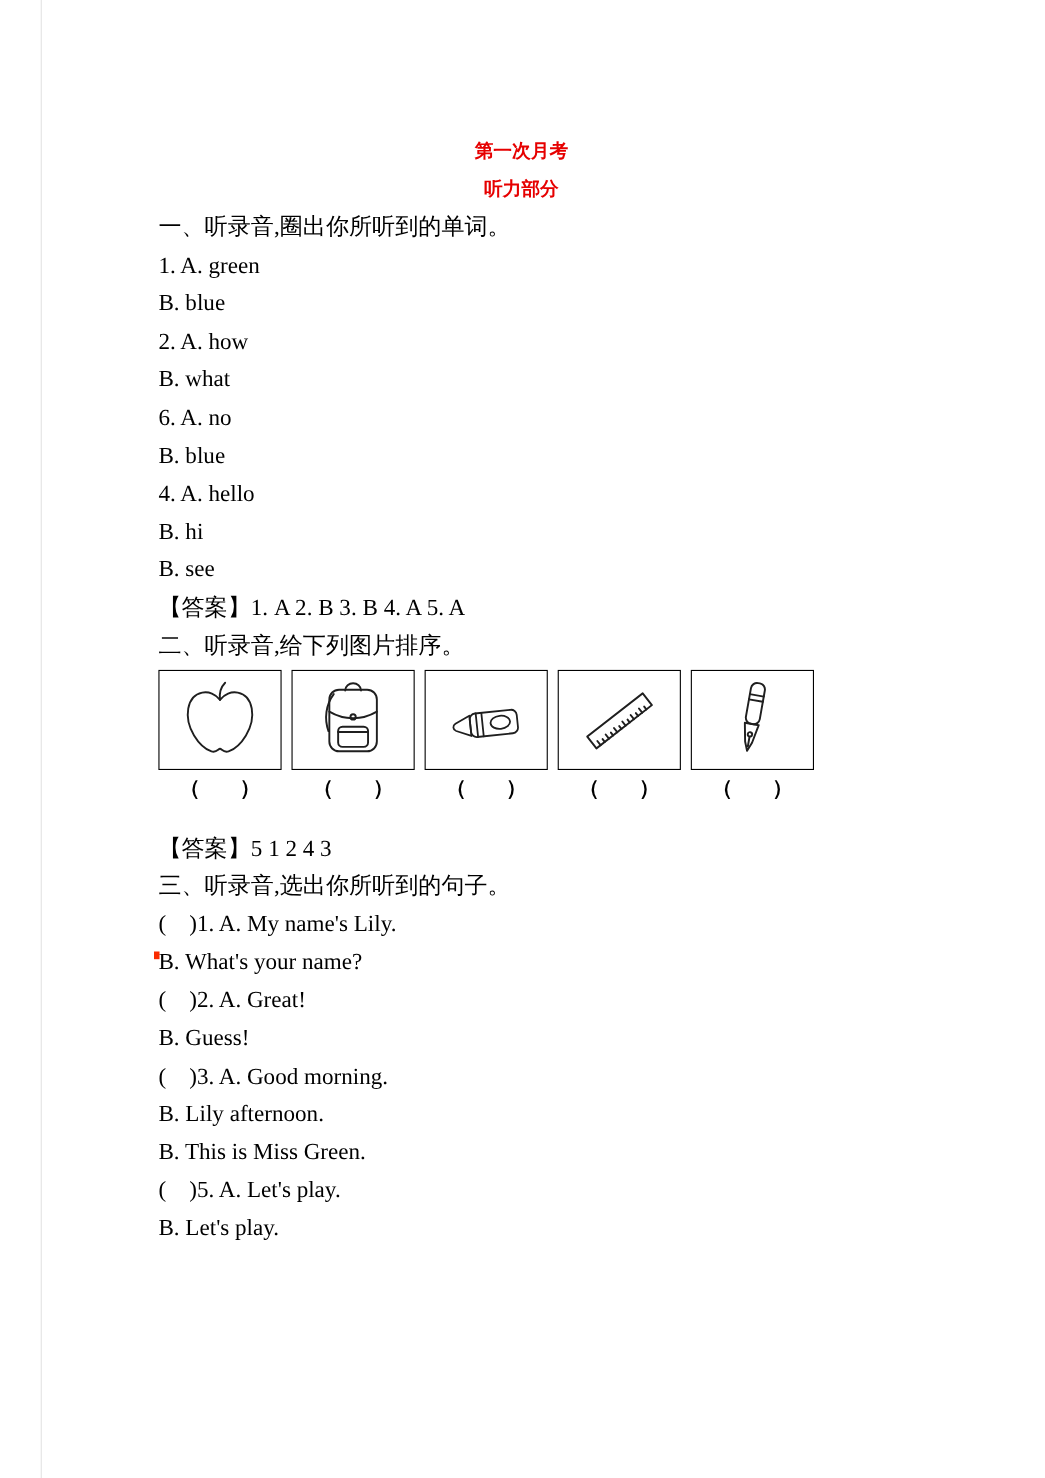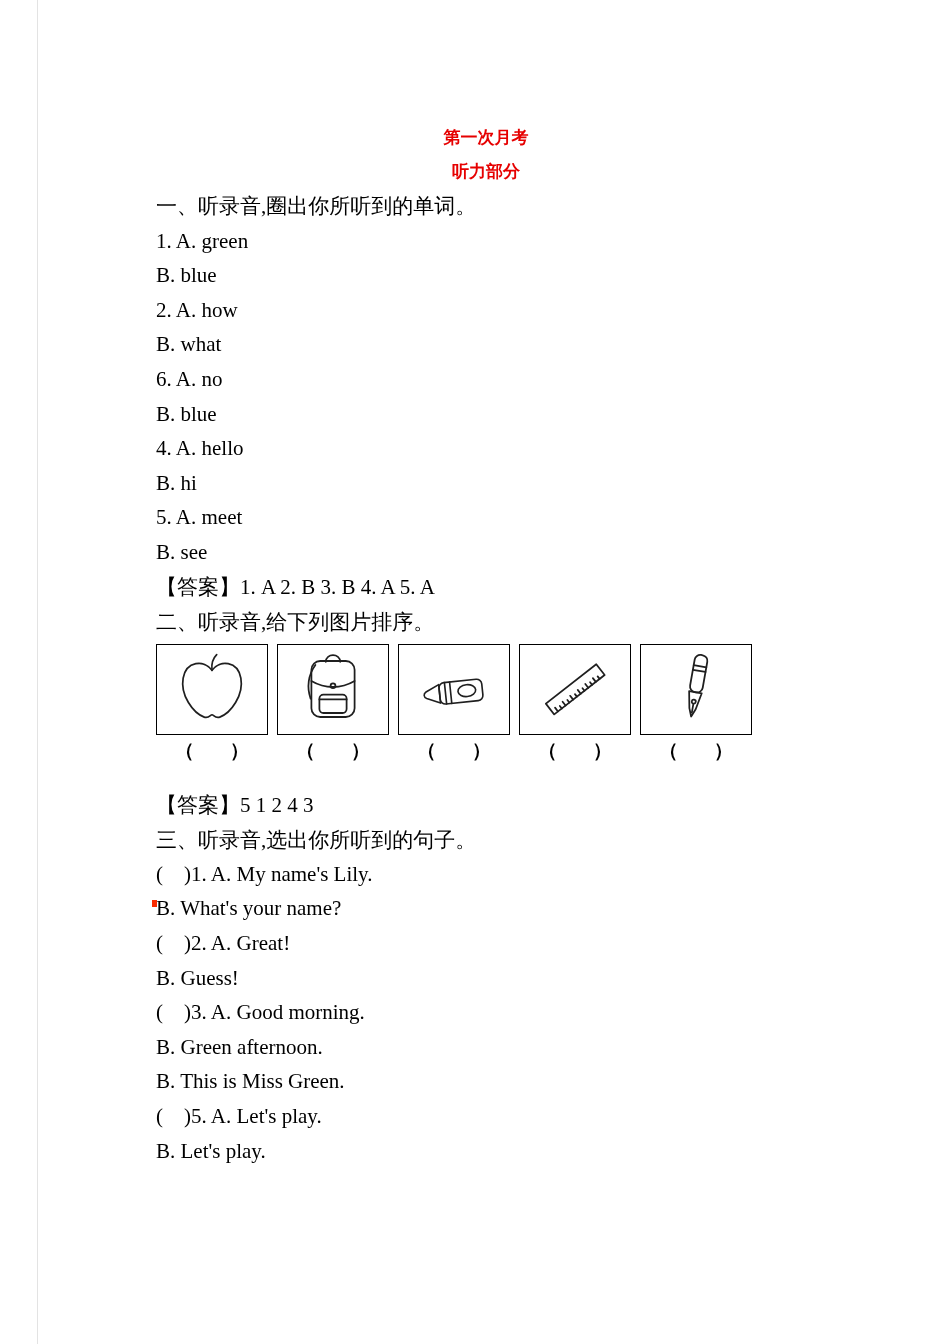--- a/index.html
+++ b/index.html
@@ -20,21 +20,21 @@
     overflow:hidden;
   }
   .margin-line{
     position:absolute;
     left:37px;top:0;
     width:1px;height:100%;
     background:#e3e3e3;
   }
   .content{
     position:absolute;
-    left:156px;
+    left:144px;
     top:120px;
     width:660px;
   }
   .line{
     height:34.6px;
     display:flex;
     align-items:center;
     font-size:21px;
     white-space:pre;
     position:relative;
@@ -104,21 +104,20 @@
 
     <div class="line">一、听录音,圈出你所听到的单词。</div>
     <div class="line">1. A. green</div>
     <div class="line">B. blue</div>
     <div class="line">2. A. how</div>
     <div class="line">B. what</div>
     <div class="line">6. A. no</div>
     <div class="line">B. blue</div>
     <div class="line">4. A. hello</div>
     <div class="line">B. hi</div>
-    <div class="line">5. A. meet</div>
     <div class="line">B. see</div>
     <div class="line">【答案】1. A 2. B 3. B 4. A 5. A</div>
 
     <div class="line">二、听录音,给下列图片排序。</div>
 
     <div class="pictures">
       <div class="pic-box">
         <svg width="88" height="78" viewBox="0 0 100 100">
           <path class="draw" d="M50 26 C40 12 17 14 13 36 C9 58 26 81 40 86 C46 88 48 83 50 83 C52 83 54 88 60 86 C74 81 91 58 87 36 C83 14 60 12 50 26 Z"></path>
           <path class="draw" d="M50 26 C49 18 51 11 56 6"></path>
@@ -194,19 +193,19 @@
 
     <div class="line">三、听录音,选出你所听到的句子。</div>
     <div class="line">(    )1. A. My name's Lily.</div>
     <div class="line">
       <span class="red-mark"></span>
       <span>B. What's your name?</span>
     </div>
     <div class="line">(    )2. A. Great!</div>
     <div class="line">B. Guess!</div>
     <div class="line">(    )3. A. Good morning.</div>
-    <div class="line">B. Green afternoon.</div>
+    <div class="line">B. Lily afternoon.</div>
     <div class="line">B. This is Miss Green.</div>
     <div class="line">(    )5. A. Let's play.</div>
     <div class="line">B. Let's play.</div>
 
   </div>
 </div>
 
 </body></html>

